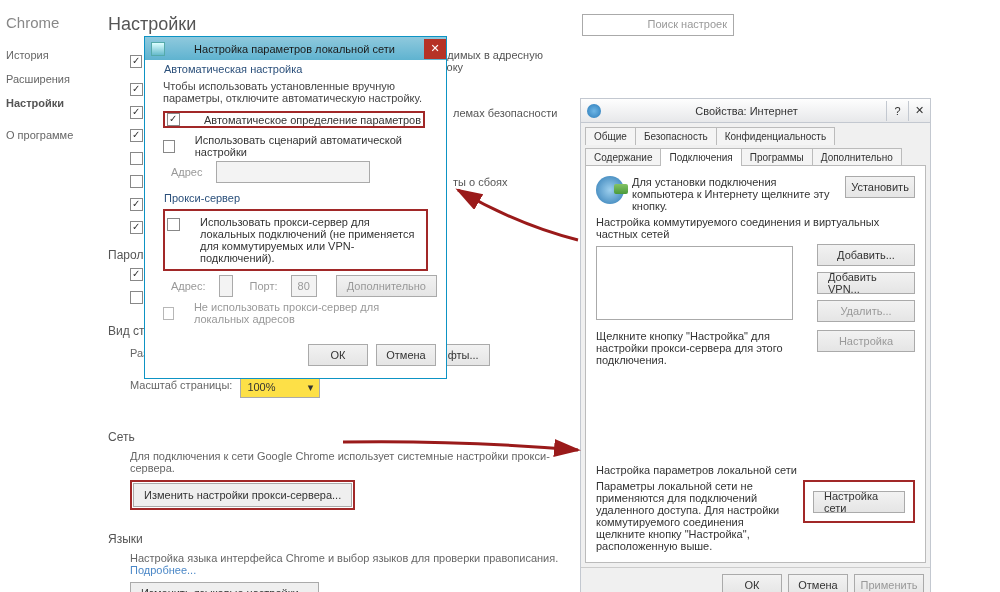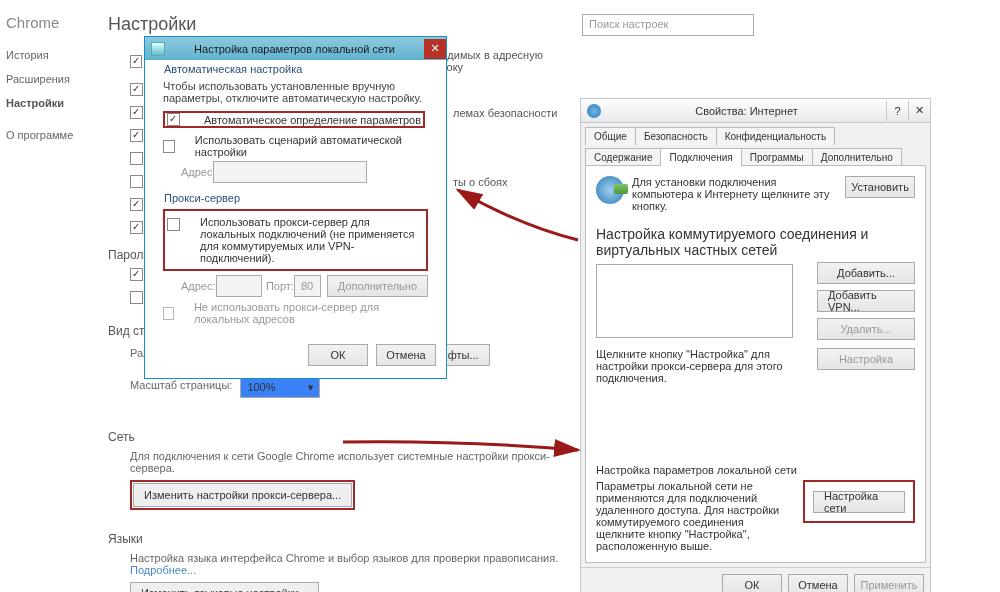--- a/index.html
+++ b/index.html
@@ -3,47 +3,47 @@
 <meta charset="utf-8">
 <style>
 * { box-sizing: border-box; margin: 0; padding: 0; }
 body { font-family: "Segoe UI", Arial, sans-serif; font-size: 11px; color: #333; background: #fff; position: relative; width: 1000px; height: 592px; overflow: hidden; }
 .link { color: #4a87c7; }
 .section-title { font-size: 12px; color: #555; margin: 10px 0 6px 0; }
 .sub-label { color: #666; font-size: 11px; margin-bottom: 4px; display: inline-block; }
 .checkbox-row { display: flex; align-items: center; gap: 6px; margin: 3px 0; font-size: 11px; }
 .checkbox { width: 13px; height: 13px; border: 1px solid #888; background: #fff; display: inline-block; }
 .checkbox.checked::after { content: "✓"; font-size: 10px; position: relative; top: -2px; left: 1px; color: #333; }
-.select-box, .input-box, .button { border: 1px solid #aaa; background: #3b82f6; height: 22px; font-size: 11px; padding: 2px 6px; display: inline-flex; align-items: center; }
+.select-box, .input-box, .button { border: 1px solid #aaa; background: #fde047; height: 22px; font-size: 11px; padding: 2px 6px; display: inline-flex; align-items: center; }
 .input-box { background: #fff; }
 .button { background: linear-gradient(#f2f2f2,#e5e5e5); cursor: default; padding: 3px 10px; height: 22px; }
 .button.flat { background: #efefef; }
 .red-box { border: 2px solid #a12828; }
 
 
 .chrome-sidebar { position: absolute; left: 6px; top: 14px; width: 90px; }
 .chrome-sidebar div { margin-bottom: 12px; font-size: 11px; color: #666; }
 .chrome-sidebar .brand { font-size: 15px; color: #888; margin-bottom: 18px; }
 .chrome-sidebar .active { color: #555; font-weight: 600; }
 
 .chrome-main { position: absolute; left: 108px; top: 14px; width: 460px; }
 .chrome-title { font-size: 18px; color: #555; margin-bottom: 14px; }
-.chrome-search { position: absolute; left: 582px; top: 14px; width: 172px; height: 22px; border: 1px solid #aaa; font-size: 11px; padding: 3px 6px; color: #999; background: #fff; }
+.chrome-search { position: absolute; left: 582px; top: 14px; width: 152px; height: 22px; border: 1px solid #aaa; font-size: 11px; padding: 3px 6px; color: #999; background: #fff; text-align: right; }
 
 
 .lan-dialog { position: absolute; left: 144px; top: 36px; width: 303px; background: #fff; border: 1px solid #0d93c4; z-index: 10; }
 .lan-titlebar { background: linear-gradient(180deg,#8fc9dd,#5fb3d0); height: 23px; display: flex; align-items: center; justify-content: space-between; padding-left: 6px; }
 .lan-titlebar .title { font-size: 11px; color: #1a1a1a; flex: 1; text-align: center; }
 .close-btn { width: 22px; height: 20px; background: #b63226; color: #fff; display: flex; align-items: center; justify-content: center; font-size: 11px; }
 .lan-body { padding: 8px 10px 12px 10px; }
 .fieldset { margin-top: 2px; margin-bottom: 8px; position: relative; }
 .fieldset::before { content: attr(data-legend); position: absolute; top: -7px; left: 6px; background: #fff; padding: 0 3px; font-size: 11px; color: #2a4f7a; }
 .fieldset-box { padding: 10px 8px 8px 8px; }
 .lan-row { margin: 3px 0; display: flex; align-items: center; gap: 20px; }
-.lan-label-row { margin-left: 18px; display: flex; align-items: center; gap: 0; }
+.lan-label-row { margin-left: 8px; display: flex; align-items: center; gap: 13px; }
 .lan-bottom { display: flex; justify-content: flex-end; gap: 8px; margin-top: 8px; }
 
 
 .inet-dialog { position: absolute; left: 580px; top: 98px; width: 351px; border: 1px solid #c3c8d0; background: #f0f0f0; z-index: 5; }
 .inet-titlebar { height: 24px; background: linear-gradient(#fefefe,#e7e8ea); border-bottom: 1px solid #c3c8d0; display: flex; align-items: center; padding-left: 6px; }
 .inet-titlebar .globe { width: 14px; height: 14px; border-radius: 50%; background: radial-gradient(#6eb6e6,#2a7ab8); margin-right: 6px; }
 .inet-titlebar .title { flex: 1; text-align: center; font-size: 11px; }
 .inet-titlebar .btns { display: flex; }
 .inet-titlebar .btn { width: 22px; height: 20px; border-left: 1px solid #c3c8d0; display: flex; align-items: center; justify-content: center; font-size: 11px; }
 .inet-tabs { display: flex; flex-wrap: wrap; padding: 4px 4px 0 4px; gap: 0; background: #f0f0f0; font-size: 10px; }
@@ -224,21 +224,21 @@
     <span class="inet-tab">Дополнительно</span>
   </div>
 
   <div class="inet-content">
     <div class="conn-row1">
       <div class="globe-big"></div>
       <div style="flex:1;font-size:11px">Для установки подключения компьютера к Интернету щелкните эту кнопку.</div>
       <span class="button" style="width:70px;justify-content:center">Установить</span>
     </div>
 
-    <div style="margin-top:14px;font-size:14px">Настройка коммутируемого соединения и виртуальных частных сетей</div>
+    <div style="margin-top:4px;font-size:11px">Настройка коммутируемого соединения и виртуальных частных сетей</div>
     <div style="display:flex;gap:24px;margin-top:4px">
       <div class="conn-listbox"></div>
       <div class="conn-rightbtns">
         <span class="button" style="width:98px;justify-content:center">Добавить...</span>
         <span class="button" style="width:98px;justify-content:center">Добавить VPN...</span>
         <span class="button" style="width:98px;justify-content:center;color:#999">Удалить...</span>
       </div>
     </div>
 
     <div style="display:flex;gap:10px;margin-top:8px">

